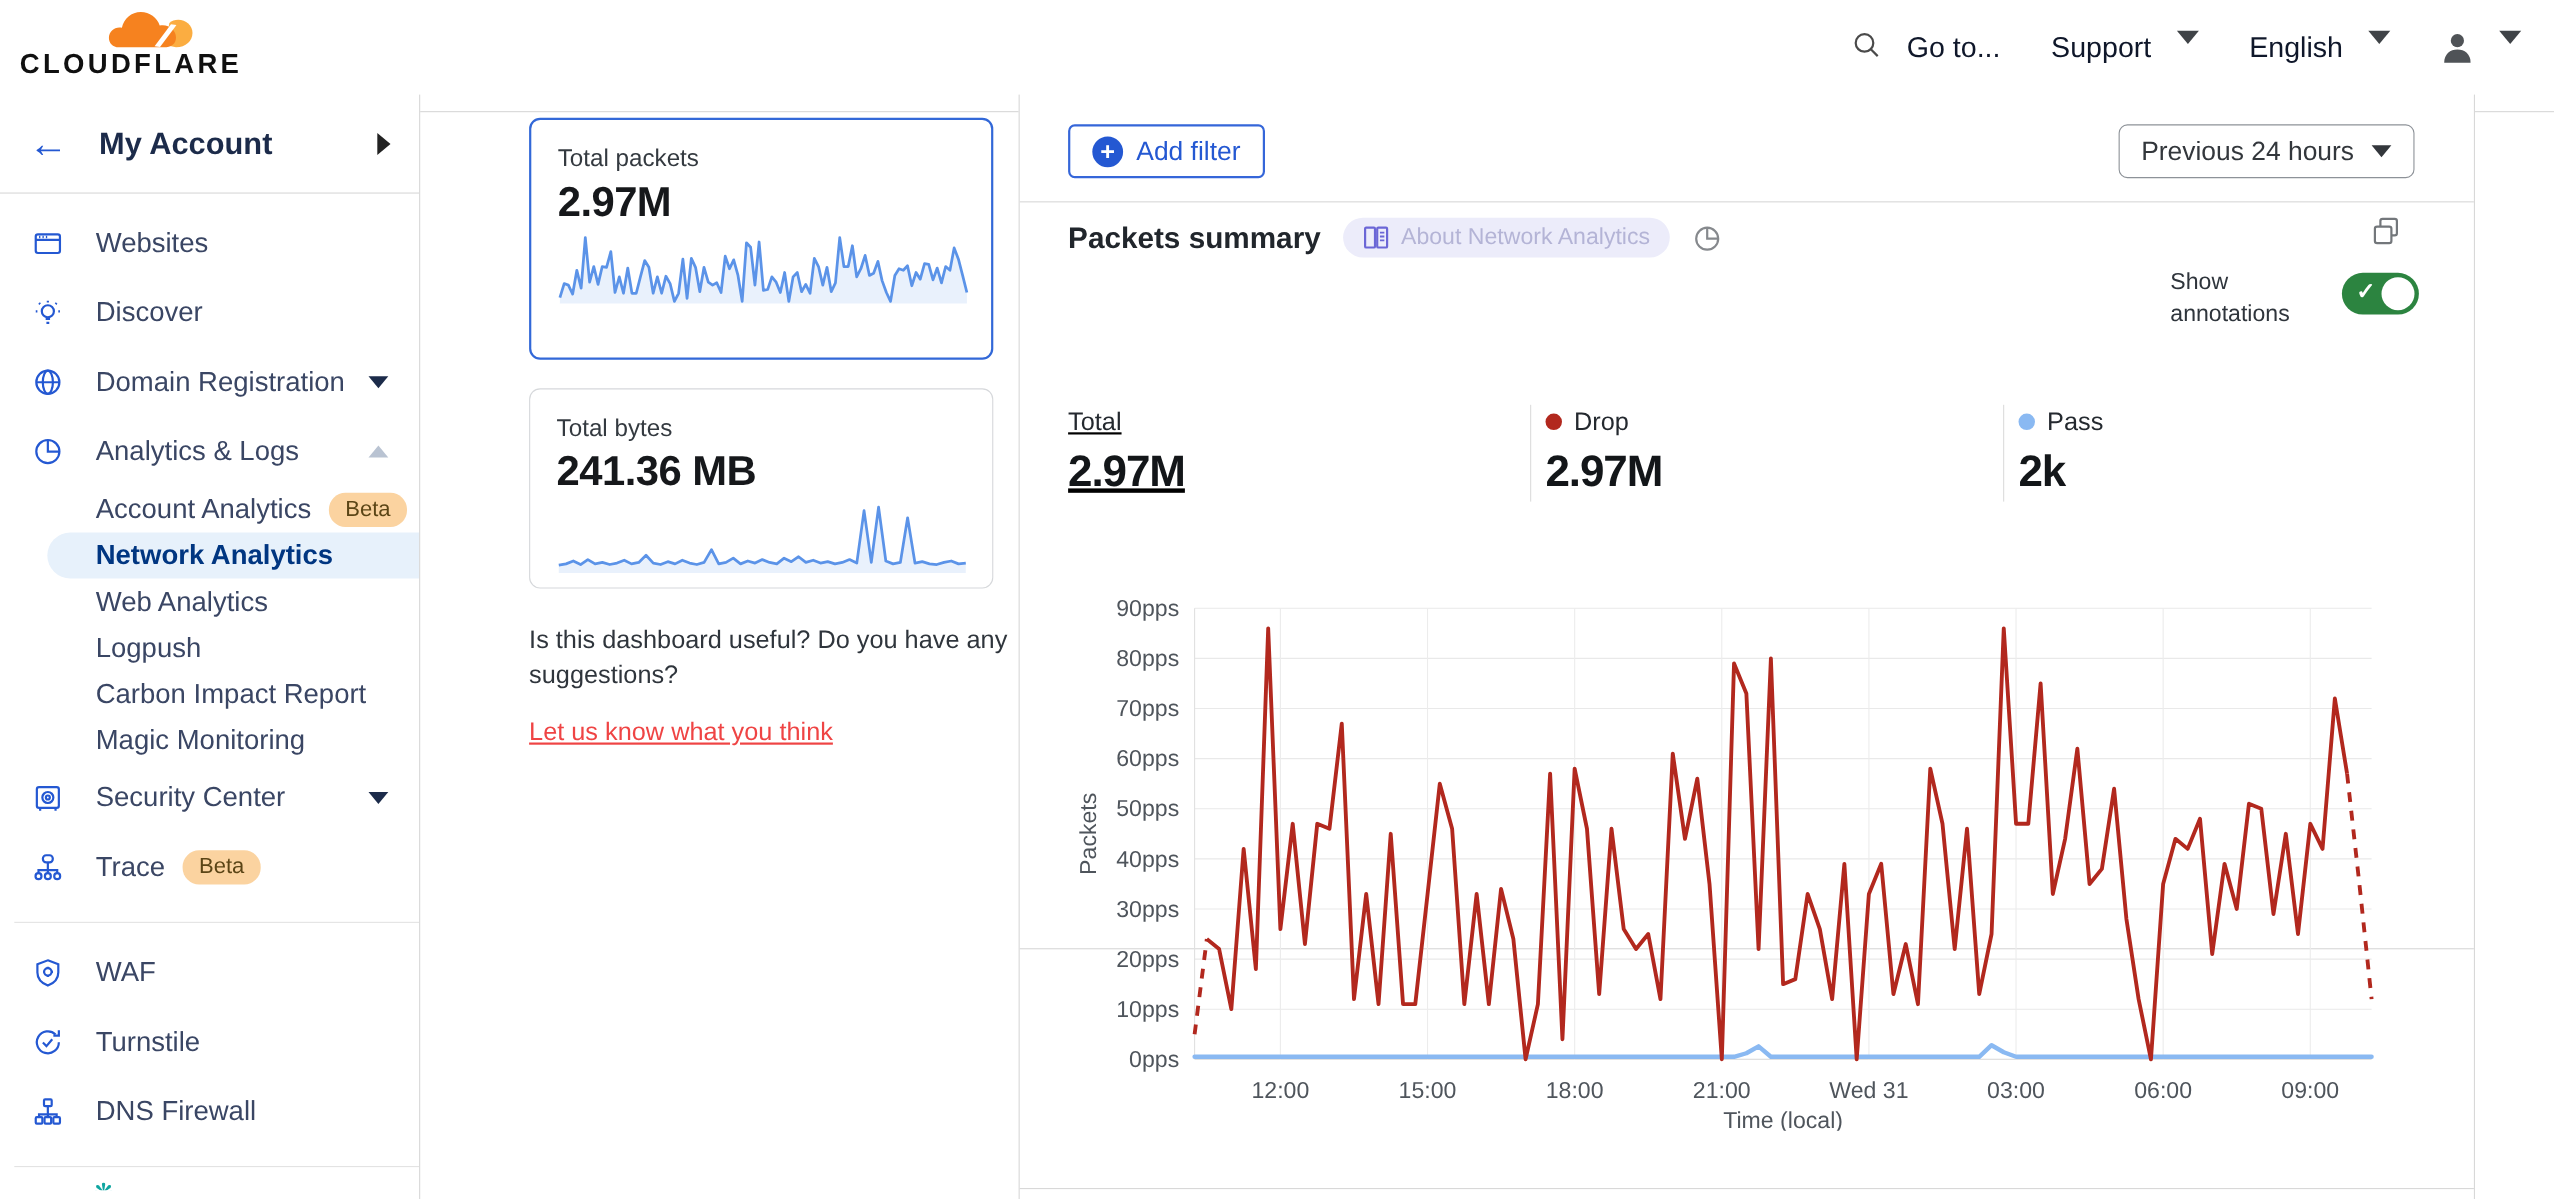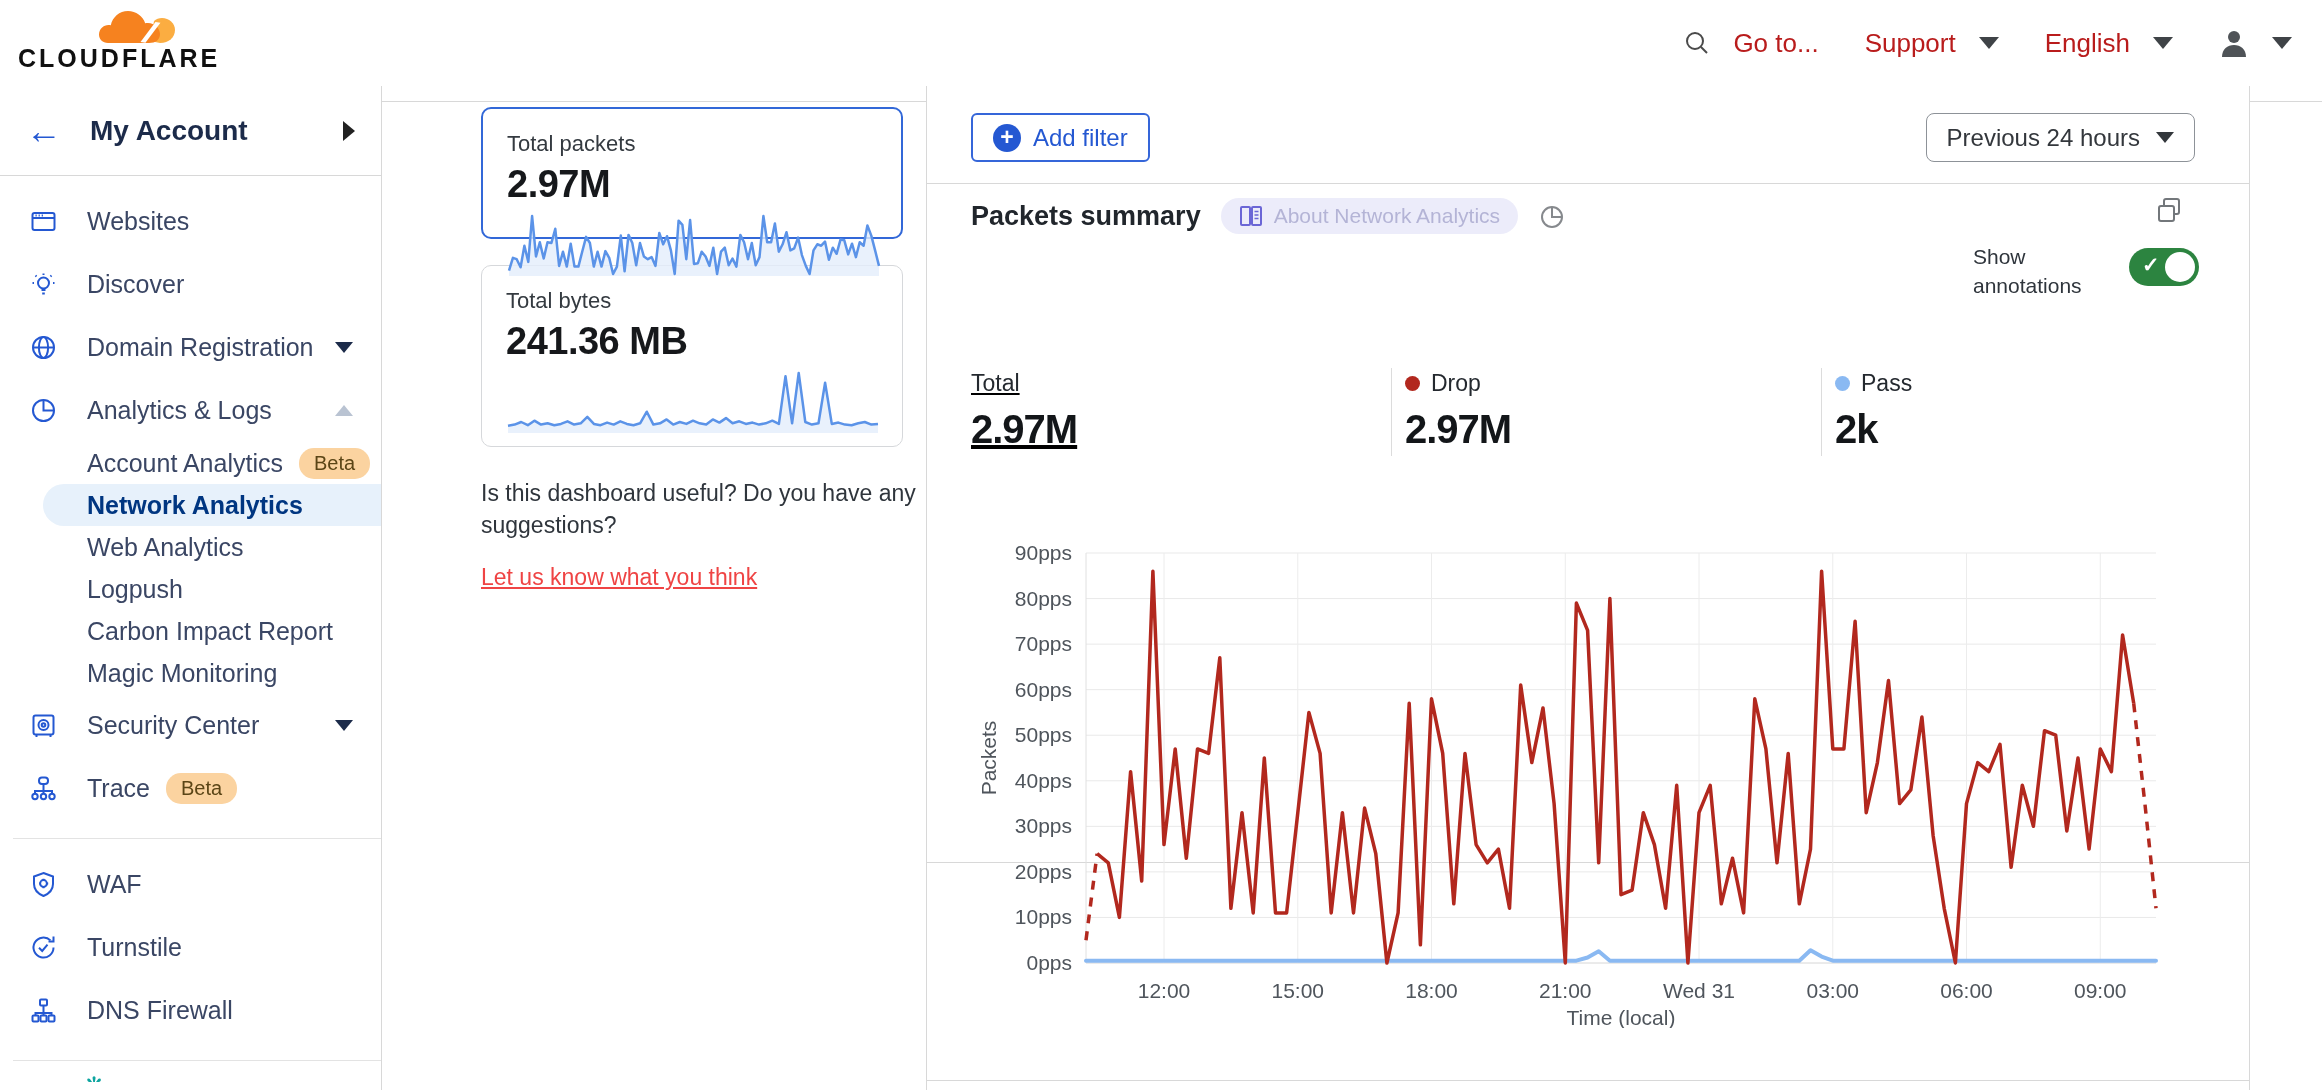--- a/index.html
+++ b/index.html
@@ -6,21 +6,21 @@
   body { font-family:"Liberation Sans", sans-serif; background:#fff; }
   svg { font-family:inherit; }
   .app { position:relative; width:2322px; height:1090px; background:#fff; overflow:hidden; }
 
   
   .topbar { position:absolute; top:0; left:0; right:0; height:102px; border-bottom:1px solid #d8d8d8; background:#fff; }
   .logo { position:absolute; left:18px; top:5px; width:175px; }
   .logo-cloud { display:block; margin-left:80px; }
   .logo-text { font-size:25px; font-weight:bold; letter-spacing:3px; color:#101010; margin-top:-3px; }
   .topnav { position:absolute; right:30px; top:0; height:86px; display:flex; align-items:center; gap:46px; }
-  .topnav-item { display:flex; align-items:center; gap:23px; font-size:26px; color:#b91c1c; cursor:pointer; }
+  .topnav-item { display:flex; align-items:flex-start; gap:23px; font-size:26px; color:#0f172a; cursor:pointer; }
   .tri-down { width:0; height:0; border-left:10px solid transparent; border-right:10px solid transparent; border-top:12px solid #3f4347; }
 
   
   .sidebar { position:absolute; top:86px; left:0; width:382px; bottom:0; border-right:1px solid #d8d8d8; background:#fff; overflow:hidden; }
   .acct-row { height:90px; border-bottom:1px solid #d8d8d8; display:flex; align-items:center; padding:0 26px; }
   .back-arrow { color:#2458d2; font-size:36px; line-height:1; cursor:pointer; }
   .acct-label { font-size:28px; font-weight:bold; color:#1c2b4a; margin-left:28px; flex:1; }
   .tri-right { width:0; height:0; border-top:10px solid transparent; border-bottom:10px solid transparent; border-left:12px solid #222; }
   .nav { padding-top:14px; }
   .nav-item { height:63px; display:flex; align-items:center; padding-left:30px; padding-right:28px; cursor:pointer; }
@@ -34,21 +34,21 @@
   .beta { background:#fbd3a0; color:#5b4516; font-size:20px; border-radius:15px; padding:4px 15px; margin-left:16px; white-space:nowrap; }
   .sdivider { height:1px; background:#e3e3e3; margin:18px 0 14px 13px; }
   .cdown-dark { width:0; height:0; border-left:9px solid transparent; border-right:9px solid transparent; border-top:11px solid #1c2b4a; }
   .cup-light { width:0; height:0; border-left:9px solid transparent; border-right:9px solid transparent; border-bottom:11px solid #b9c3d2; }
   .partial-ic { margin:12px 0 0 84px; width:20px; height:7px; overflow:hidden; }
   .partial-ic span { font-size:24px; color:#0ea5a0; line-height:0.9; display:block; }
 
   
   .cards { position:absolute; left:481px; top:107px; width:422px; }
   .card { border:1px solid #d6d8db; border-radius:10px; background:#fff; padding:22px 24px 12px; height:182px; cursor:pointer; }
-  .card.sel { border:2.5px solid #3268d8; height:132px; }
+  .card.sel { border:2.5px solid #3268d8; height:220px; }
   .card-title { font-size:22px; color:#343a40; }
   .card-value { font-size:38px; font-weight:bold; color:#16181b; margin-top:6px; letter-spacing:-0.5px; }
   .card + .card { margin-top:26px; }
   .feedback { margin-top:30px; width:436px; font-size:23px; color:#2f353c; line-height:1.4; }
   .feedback-link { color:#ef4444; text-decoration:underline; cursor:pointer; display:inline-block; margin-top:20px; }
 
   
   .content { position:absolute; left:926px; top:86px; width:1324px; bottom:0; border-left:1px solid #d8d8d8; border-right:1px solid #d8d8d8; background:#fff; }
   .filter-row { position:relative; height:97px; }
   .btn-addfilter { position:absolute; left:44px; top:27px; height:49px; display:flex; align-items:center; gap:12px; padding:0 20px; border:2px solid #3566d9; border-radius:6px; color:#2458d2; font-size:24px; background:#fff; cursor:pointer; }

